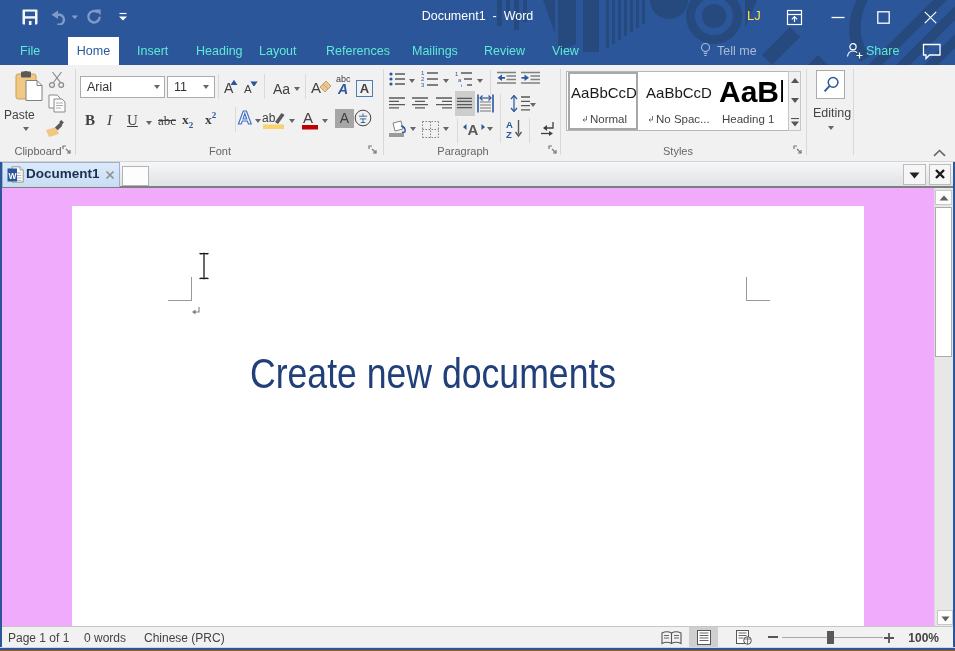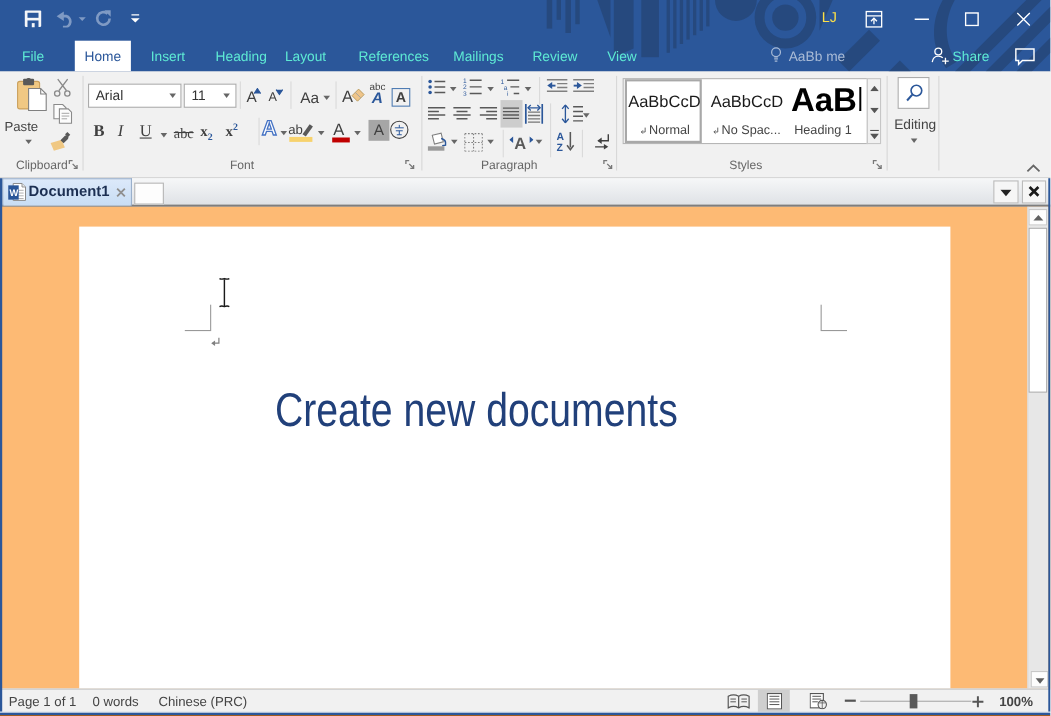--- a/index.html
+++ b/index.html
@@ -11,21 +11,21 @@
 .rtab { position:absolute; top:37px; height:28px; line-height:28px; color:#5eead4; font-size:12.5px; white-space:nowrap; }
 #hometab { position:absolute; left:68px; top:37px; width:51px; height:28px; background:#ffffff; color:#2b579a; font-size:12.5px; text-align:center; line-height:28px; }
 #ribbon { position:absolute; left:0; top:65px; width:955px; height:97px; background:#f1f1f1; border-bottom:1px solid #d4d4d4; }
 .vsep { position:absolute; top:4px; height:86px; width:1px; background:#d8d8d8; }
 .minisep { position:absolute; width:1px; background:#dadada; }
 .glabel { position:absolute; top:80px; font-size:11px; color:#666; text-align:center; }
 .combo { position:absolute; background:#fff; border:1px solid #ababab; font-size:12.5px; color:#333; }
 .dd { position:absolute; width:0; height:0; border-left:3.5px solid transparent; border-right:3.5px solid transparent; border-top:4px solid #666; }
 .btxt { position:absolute; font-size:12px; color:#444; }
 #officetab { position:absolute; left:0; top:162px; width:955px; height:26px; background:linear-gradient(#f6f7f8,#dfe2e6); border-bottom:2px solid #7e7e7e; }
-#docarea { position:absolute; left:0; top:188px; width:955px; height:438px; background:#fdba74; }
+#docarea { position:absolute; left:0; top:188px; width:955px; height:438px; background:#f0abfc; }
 #page { position:absolute; left:72px; top:18px; width:792px; height:420px; background:#fff; }
 #statusbar { position:absolute; left:0; top:626px; width:955px; height:21px; background:#f1f1f1; border-top:1px solid #c6c6c6; font-size:12px; color:#444; }
 #vborders { position:absolute; left:0; top:162px; width:955px; height:485px; pointer-events:none; border-left:2px solid #2b579a; border-right:2px solid #2b579a; }
 #statusbottom { position:absolute; left:0; top:647px; width:955px; height:4px; }
 </style>
 </head>
 <body>
 
   <div id="header">
     <svg class="abs" style="left:0;top:0" width="955" height="65" viewBox="0 0 955 65">
@@ -84,38 +84,39 @@
     </svg>
     <svg class="abs" style="left:831px;top:16px" width="14" height="4" viewBox="0 0 14 4">
       <path d="M0.5 1.5 h13" stroke="#fff" stroke-width="1.3"></path>
     </svg>
     <svg class="abs" style="left:877px;top:11px" width="13" height="13" viewBox="0 0 13 13">
       <rect x="0.8" y="0.8" width="11.4" height="11.4" stroke="#fff" stroke-width="1.3" fill="none"></rect>
     </svg>
     <svg class="abs" style="left:924px;top:11px" width="13" height="13" viewBox="0 0 13 13">
       <path d="M0.8 0.8 L12.2 12.2 M12.2 0.8 L0.8 12.2" stroke="#fff" stroke-width="1.2"></path>
     </svg>
+    <div id="title-text">Document1&nbsp; -&nbsp; Word</div>
     <div class="abs" style="left:747px;top:8px;color:#fde047;font-size:13px;">LJ</div>
     <div class="rtab" style="left:20px">File</div>
     <div id="hometab">Home</div>
     <div class="rtab" style="left:137px">Insert</div>
     <div class="rtab" style="left:196px">Heading</div>
     <div class="rtab" style="left:259px">Layout</div>
     <div class="rtab" style="left:326px">References</div>
     <div class="rtab" style="left:412px">Mailings</div>
     <div class="rtab" style="left:484px">Review</div>
     <div class="rtab" style="left:552px">View</div>
     <div class="rtab" style="left:606px;font-size:12px;letter-spacing:-0.3px;margin-top:39px;">OFFICE TAB</div>
     <svg class="abs" style="left:699px;top:42px" width="14" height="19" viewBox="0 0 14 19">
       <g stroke="#a9bbd6" stroke-width="1.1" fill="none">
         <circle cx="6.5" cy="5.5" r="4"></circle>
         <path d="M4.8 11.5 h3.4 M5.3 13.5 h2.4 M4.8 9.7 h3.4"></path>
       </g>
     </svg>
-    <div class="rtab" style="left:717px;color:#a9bbd6">AaBb me</div>
+    <div class="rtab" style="left:717px;color:#a9bbd6">Tell me</div>
     <svg class="abs" style="left:845px;top:41px" width="19" height="19" viewBox="0 0 19 19">
       <g stroke="#fff" stroke-width="1.2" fill="none">
         <circle cx="8" cy="5.8" r="3.1"></circle>
         <path d="M2.5 15.5 q0.8 -5.5 5.5 -5.5 q2.6 0 4.1 1.6"></path>
         <path d="M14.5 11.5 v6 M11.5 14.5 h6"></path>
       </g>
     </svg>
     <div class="rtab" style="left:866px">Share</div>
     <svg class="abs" style="left:922px;top:43px" width="20" height="17" viewBox="0 0 20 17">
       <path d="M1.5 1.5 h16.5 v10.5 h-10.5 l-3.5 3.5 v-3.5 h-2.5 Z" stroke="#fff" stroke-width="1.3" fill="none"></path>

